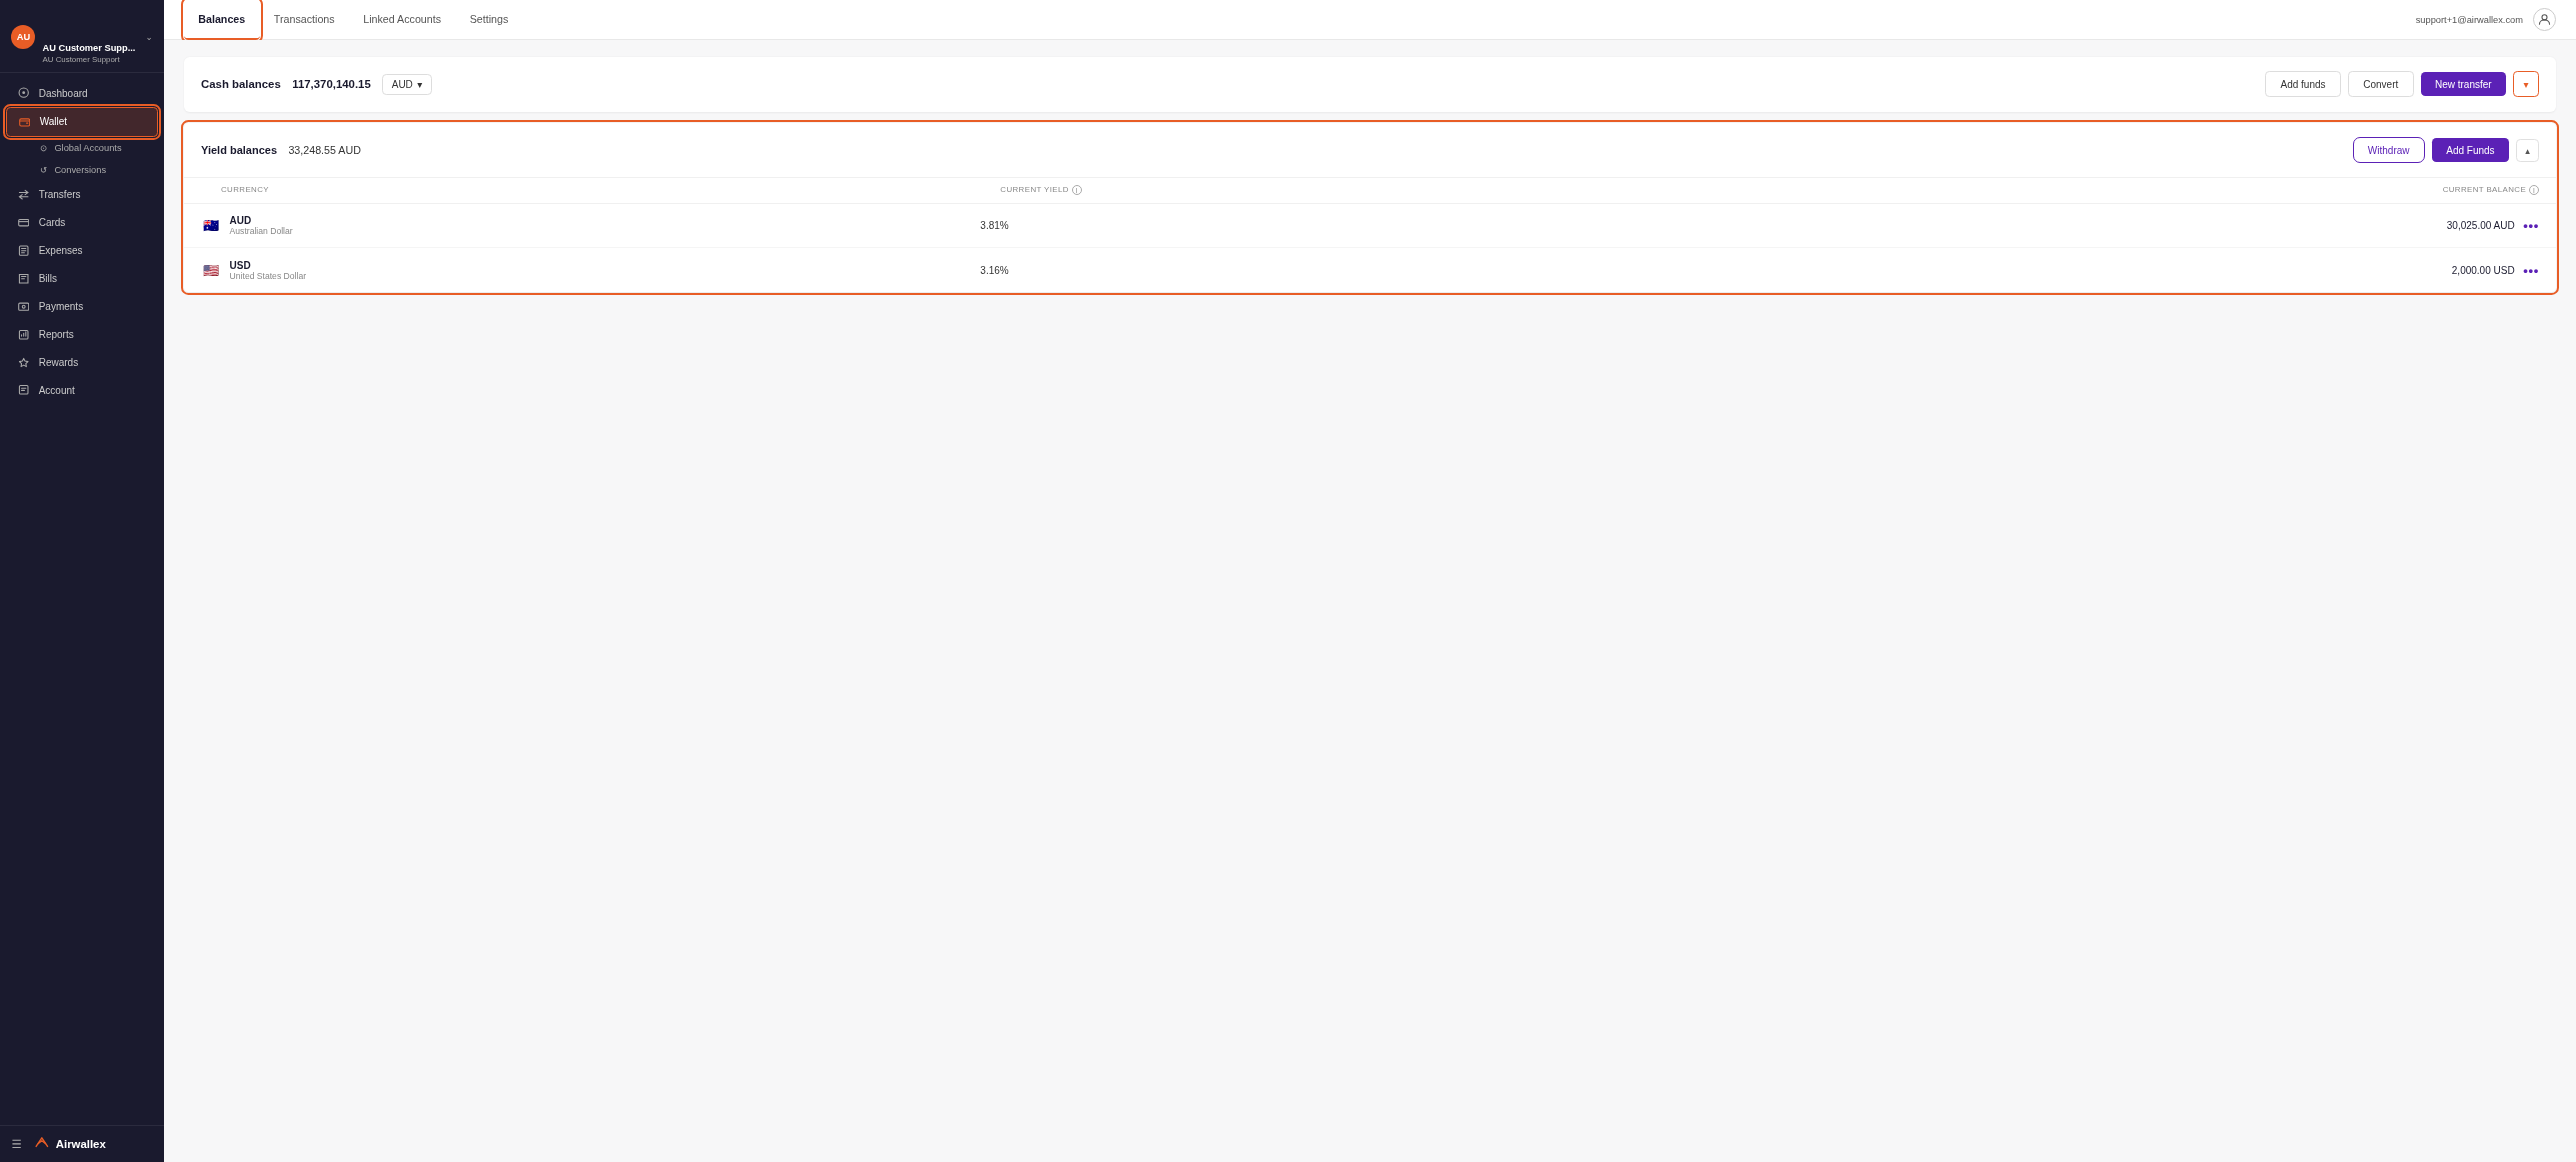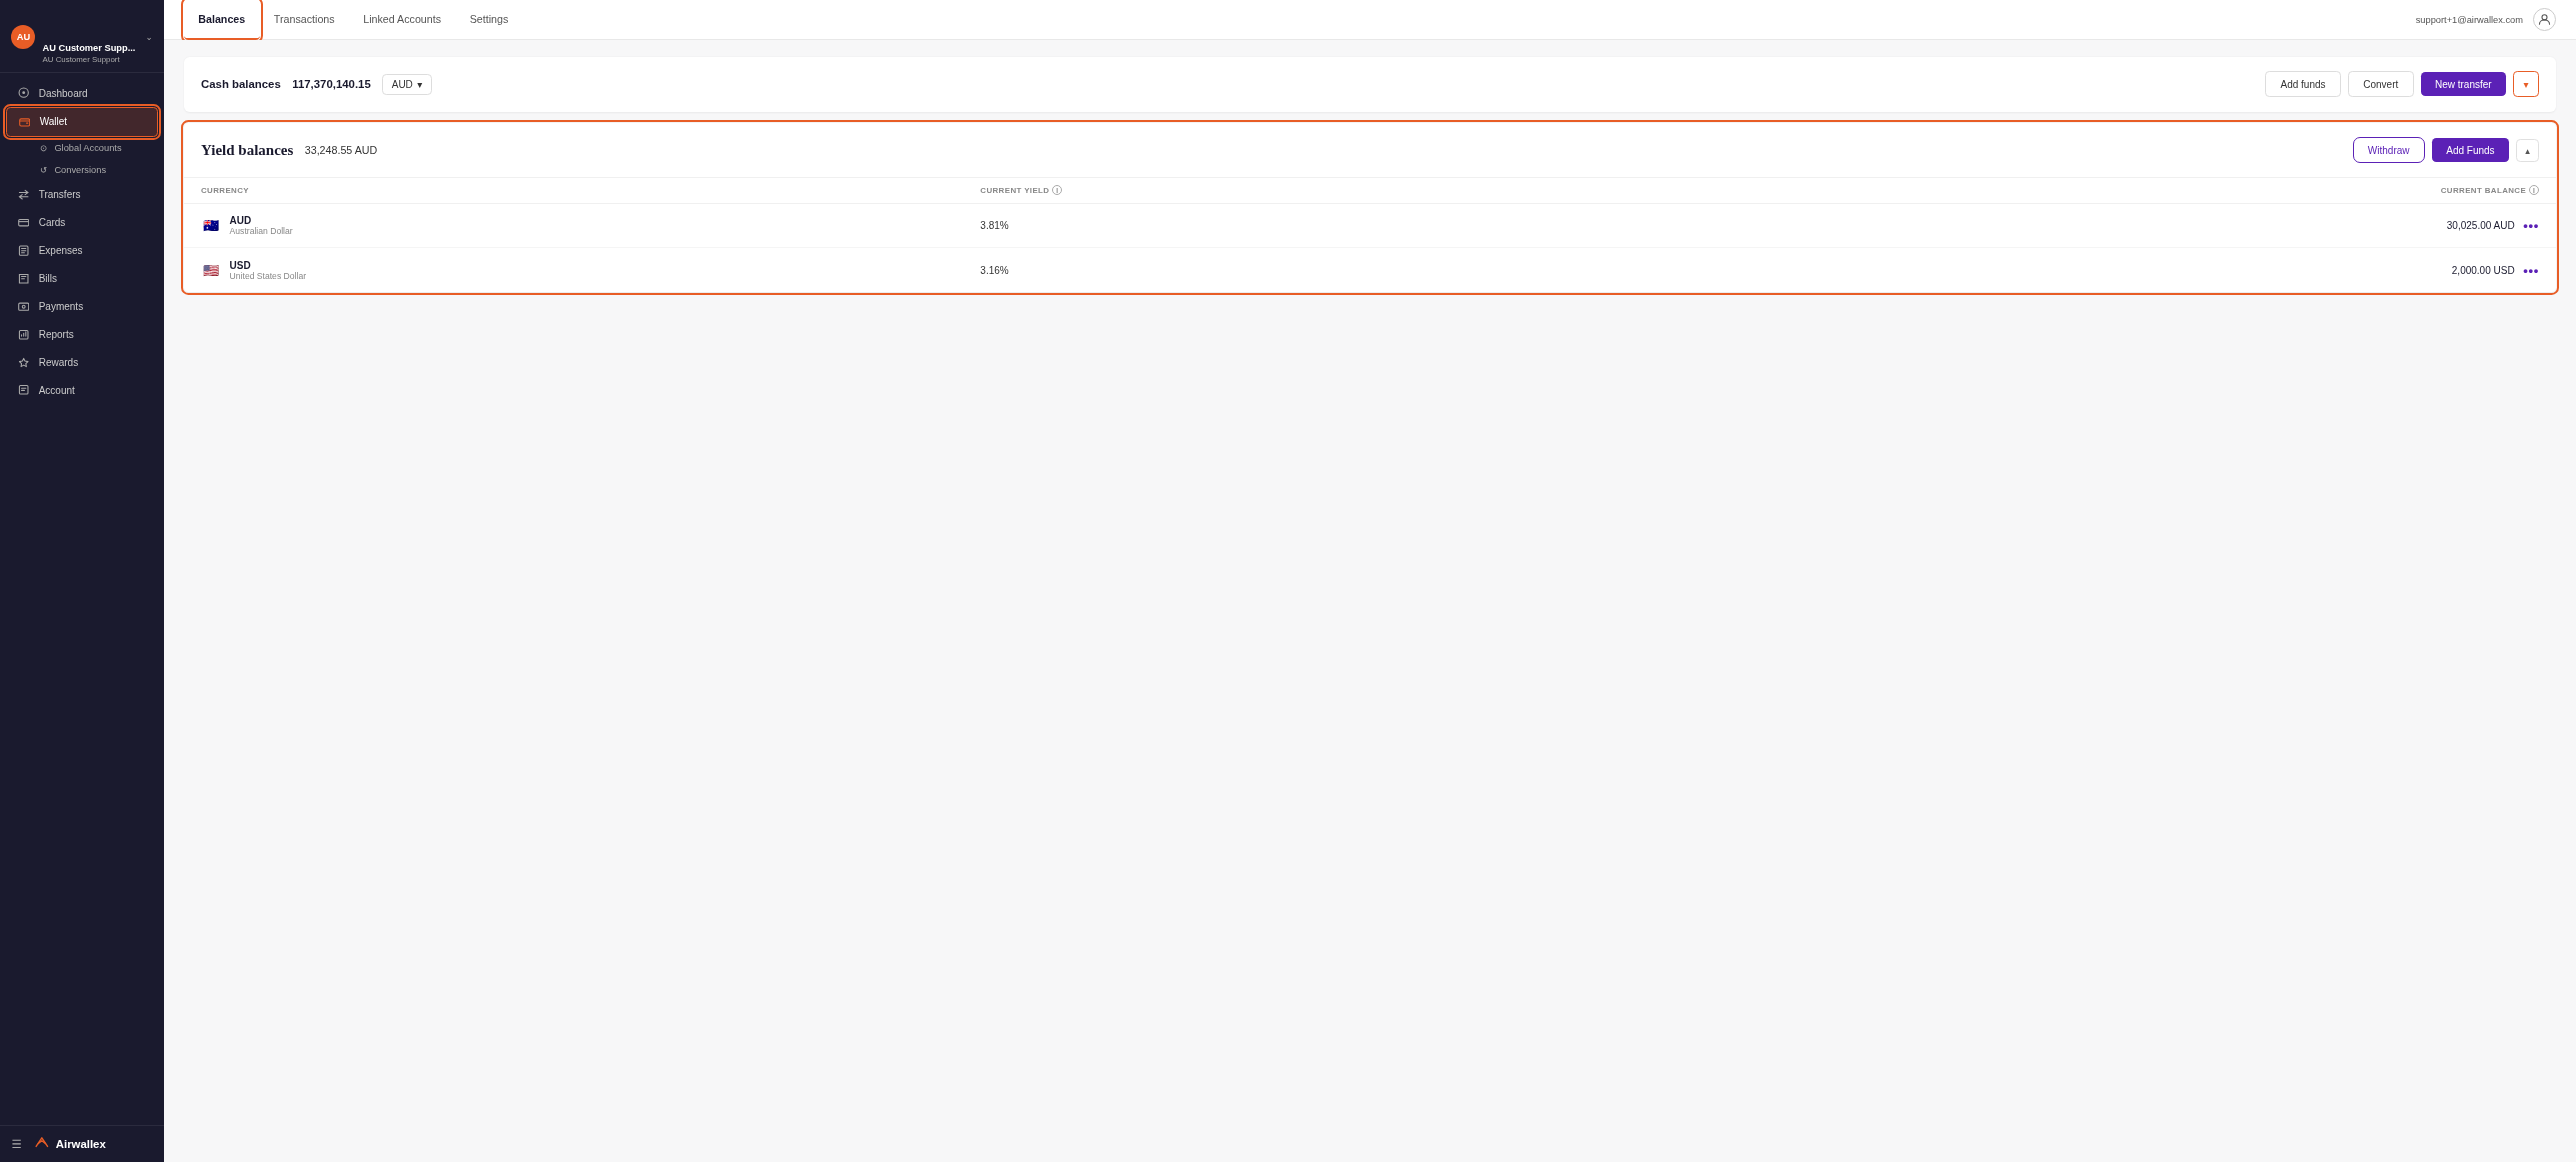--- a/index.html
+++ b/index.html
@@ -175,21 +175,21 @@
       border-radius: 5.7px;
       box-shadow: 0 0.7px 2.1px rgba(0,0,0,0.06);
       overflow: hidden;
     }
     .yield-header {
       display: flex; align-items: center; justify-content: space-between;
       padding: 14.3px 17px;
       border-bottom: 0.7px solid #f0f0f0;
     }
     .yield-header-left { display: flex; align-items: center; gap: 11.4px; }
-    .yield-label { font-size: 15px; font-weight: 600; color: #1a1a2e; font-family: Liberation Serif, serif; }
+    .yield-label { font-size: 11px; font-weight: 600; color: #1a1a2e; }
     .yield-amount { font-size: 10.7px; font-weight: 500; color: #333; }
     .yield-header-right { display: flex; align-items: center; gap: 7.1px; }
     .btn-withdraw {
       padding: 6.4px 14.3px;
       border: 0.7px solid #5b21b6;
       border-radius: 7px;
       background: #fff;
       color: #5b21b6;
       font-size: 10px;
       cursor: pointer;
@@ -218,25 +218,25 @@
     
     .yield-table { width: 100%; }
     .table-header {
       display: grid;
       grid-template-columns: 2fr 2fr 2fr;
       padding: 7.1px 17px;
       border-bottom: 0.7px solid #f0f0f0;
     }
     .col-header {
       font-size: 7.9px;
-      font-weight: 700;
+      font-weight: 400;
       color: #888;
       text-transform: uppercase;
       letter-spacing: 0.4px;
-      display: flex; align-items: flex-end; gap: 2.9px;
+      display: flex; align-items: flex-start; gap: 2.9px; margin-left: 20px;
     }
     .info-icon {
       width: 10px; height: 10px;
       border: 0.7px solid #aaa;
       border-radius: 50%;
       display: flex; align-items: center; justify-content: center;
       font-size: 6.4px;
       color: #888;
       cursor: pointer;
     }

